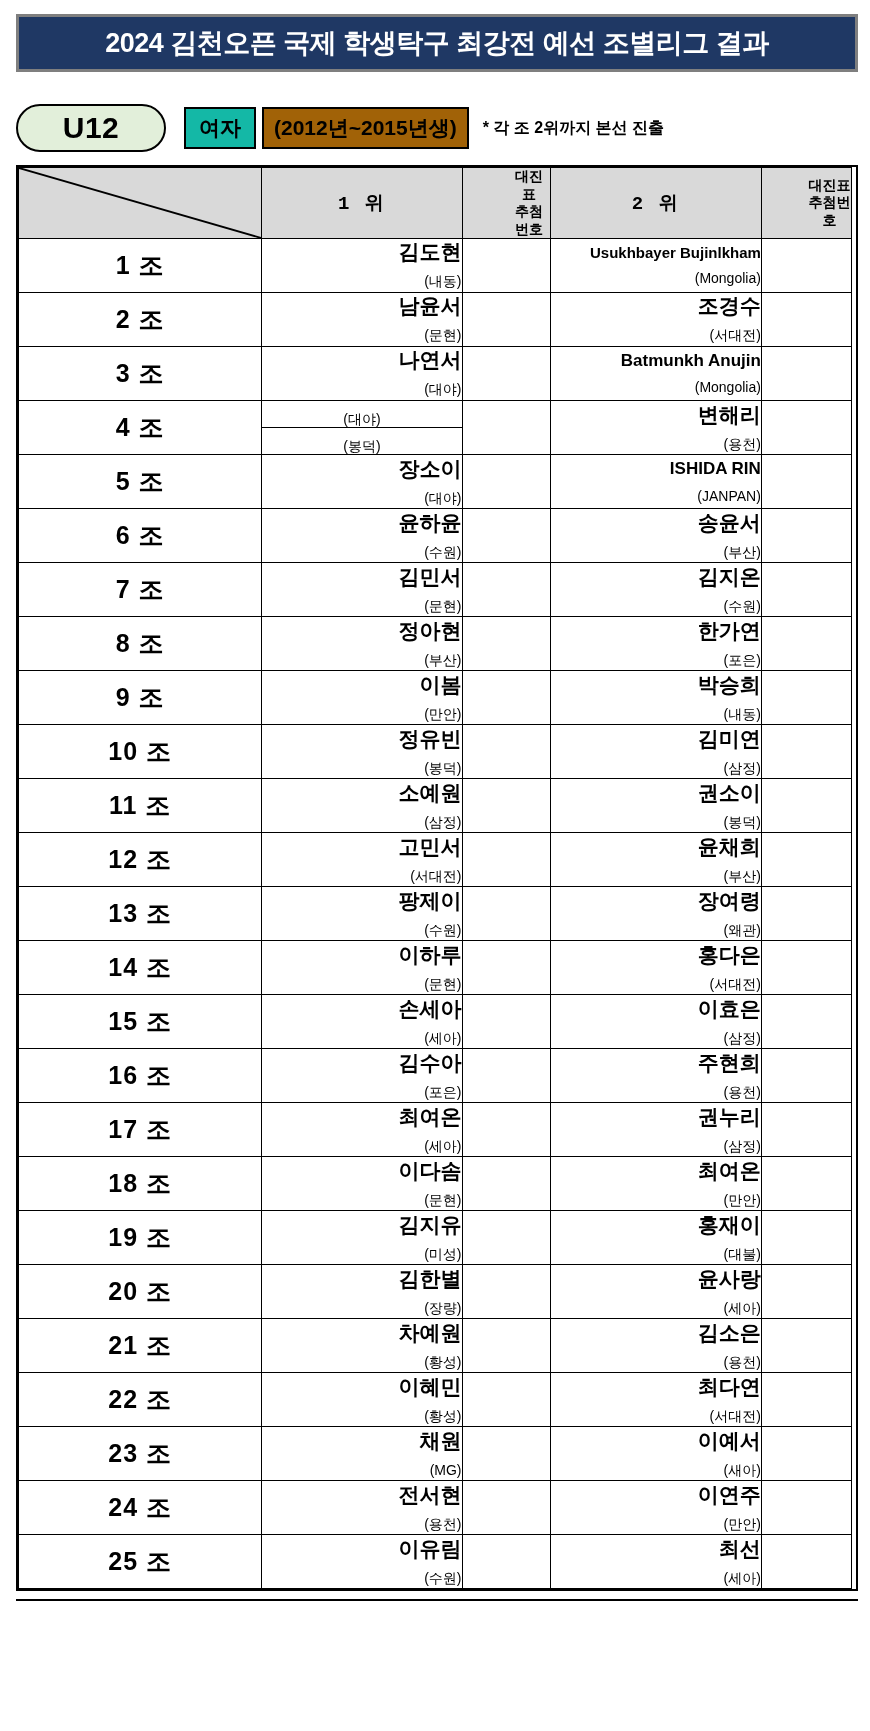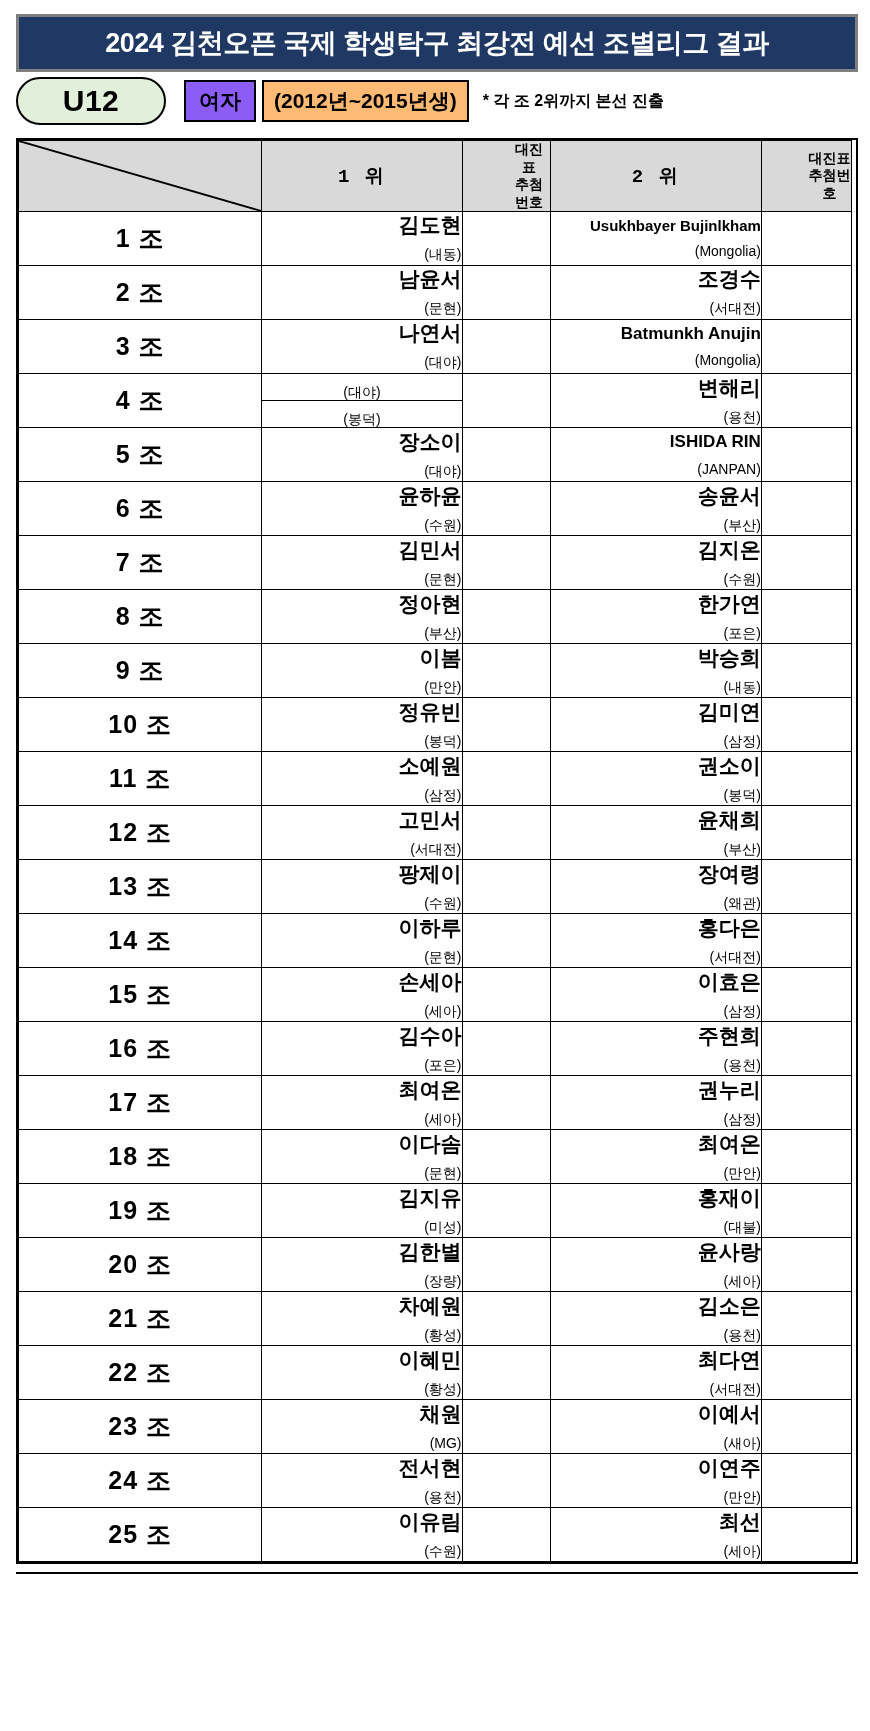--- a/index.html
+++ b/index.html
@@ -35,21 +35,21 @@
   .title-bar .title-text {
     color: #ffffff;
     font-size: 27px;
     font-weight: bold;
     letter-spacing: -0.5px;
     white-space: nowrap;
   }
 
   
   .sub-header {
-    margin-top: 4px;
+    margin-top: 31px;
     height: 50px;
     display: flex;
     align-items: center;
   }
   .badge-u12 {
     width: 150px;
     height: 48px;
     background: #e2efda;
     border: 2px solid #000000;
     border-radius: 25px;
@@ -60,35 +60,35 @@
   }
   .badge-u12 span {
     font-size: 30px;
     font-weight: bold;
     letter-spacing: 0.5px;
   }
   .badge-gender {
     margin-left: 18px;
     width: 72px;
     height: 42px;
-    background: #8b5cf6;
+    background: #14b8a6;
     border: 2px solid #000000;
     display: flex;
     align-items: center;
     justify-content: center;
     box-sizing: border-box;
   }
   .badge-gender span {
     font-size: 21px;
     font-weight: bold;
   }
   .badge-years {
     margin-left: 6px;
     height: 42px;
-    background: #fdba74;
+    background: #a16207;
     border: 2px solid #000000;
     display: flex;
     align-items: center;
     justify-content: center;
     padding: 0 10px;
     box-sizing: border-box;
   }
   .badge-years span {
     font-size: 21px;
     font-weight: bold;

